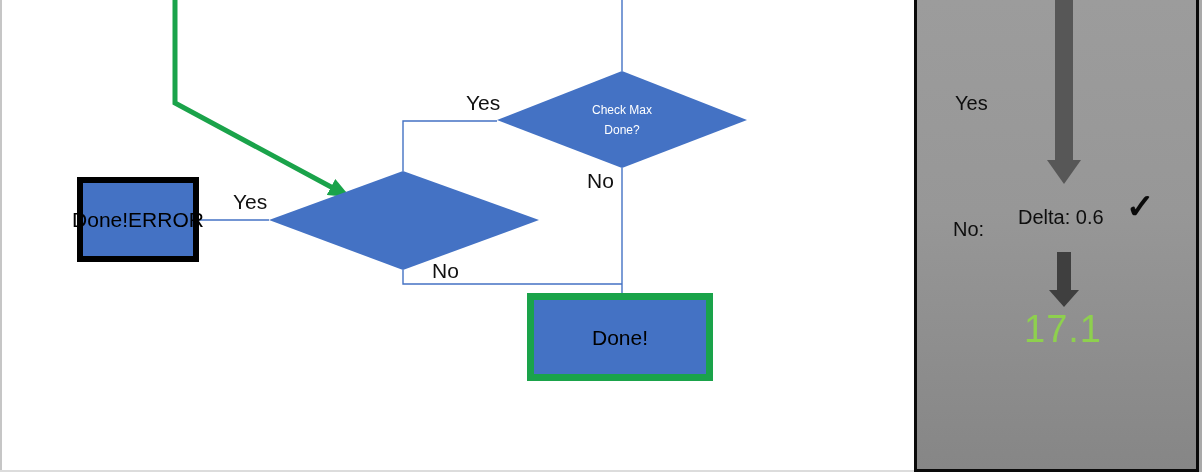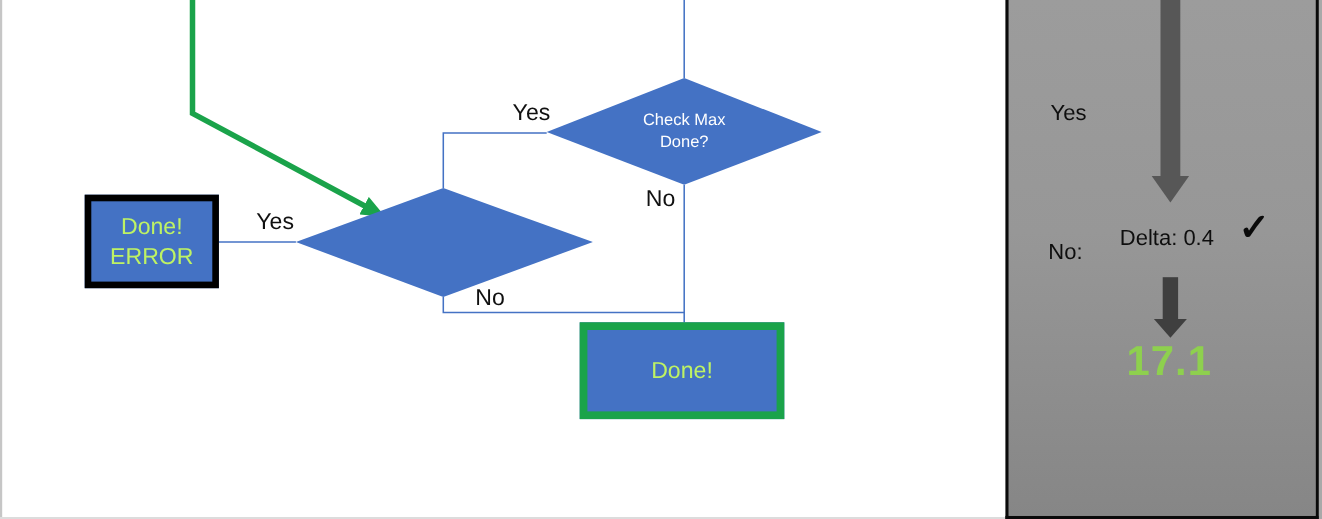--- a/index.html
+++ b/index.html
@@ -1,39 +1,39 @@
 <!DOCTYPE html>
 <html><head>
 <meta charset="utf-8">
 <style>
   html,body{margin:0;padding:0;background:#fff;}
   body{width:1202px;height:472px;overflow:hidden;font-family:"Liberation Sans",sans-serif;}
   .stage{position:relative;width:1202px;height:472px;background:#ffffff;}
   .overlay{position:absolute;left:0;top:0;width:1202px;height:472px;}
   .abs{position:absolute;}
   .lbl{position:absolute;color:#111;font-size:21px;white-space:nowrap;}
-  .shape-label{position:absolute;color:#ffffff;font-size:15px;line-height:20px;text-align:center;transform:translateX(-50%);white-space:nowrap;}
-  .box{position:absolute;box-sizing:border-box;background:#4472C4;color:#bef264;display:flex;flex-direction:column;align-items:center;justify-content:center;text-align:center;font-size:21px;line-height:27px;}
+  .shape-label{position:absolute;color:#ffffff;font-size:12px;line-height:20px;text-align:center;transform:translateX(-50%);white-space:nowrap;}
+  .box{position:absolute;box-sizing:border-box;background:#4472C4;color:#000000;display:flex;flex-direction:row;align-items:center;justify-content:center;text-align:center;font-size:21px;line-height:27px;}
   .box-error{left:77px;top:177px;width:122px;height:85px;border:6px solid #000;}
   .box-done{left:527px;top:293px;width:186px;height:88px;border:7px solid #1aa34a;}
   .edge-left{left:0;top:0;width:2px;height:472px;background:#c6c6c6;}
   .edge-bottom{left:0;top:470px;width:914px;height:2px;background:#dcdcdc;}
   .panel{left:914px;top:0;width:285px;height:472px;box-sizing:border-box;
          border-left:3px solid #0a0a0a;border-right:3px solid #0a0a0a;border-bottom:3px solid #0a0a0a;
          background:linear-gradient(180deg,#9c9c9c 0%,#979797 45%,#868686 100%);}
   .panel-strip{left:1199px;top:0;width:3px;height:472px;background:#a9a9a9;}
   .panel-text{position:absolute;color:#0e0e0e;font-size:20px;white-space:nowrap;}
   .arrow-shaft{position:absolute;}
   .arrow-head{position:absolute;width:0;height:0;}
   .a1-shaft{left:1055px;top:0;width:18px;height:160px;background:#575757;}
   .a1-head{left:1047px;top:160px;border-left:17px solid transparent;border-right:17px solid transparent;border-top:24px solid #575757;}
   .a2-shaft{left:1057px;top:252px;width:14px;height:38px;background:#3f3f3f;}
   .a2-head{left:1049px;top:290px;border-left:15px solid transparent;border-right:15px solid transparent;border-top:17px solid #3f3f3f;}
   .checkmark{position:absolute;left:1126px;top:186px;font-size:34px;font-weight:700;color:#0a0a0a;}
-  .result{position:absolute;left:1063px;top:308px;transform:translateX(-50%);font-size:38px;font-weight:700;color:#8ed04e;letter-spacing:1px;}
+  .result{position:absolute;left:1063px;top:308px;transform:translateX(-50%);font-size:38px;font-weight:400;color:#8ed04e;letter-spacing:1px;}
 </style>
 </head>
 <body>
 
 <div class="stage">
 
   <svg class="overlay" viewBox="0 0 1202 472">
     <defs>
       <marker id="greenArrow" markerUnits="userSpaceOnUse" markerWidth="22" markerHeight="18" refX="17" refY="9" orient="auto">
         <path d="M0,0 L22,9 L0,18 Z" fill="#1aa34a"></path>
@@ -75,21 +75,21 @@
 
   <div class="abs panel"></div>
   <div class="abs panel-strip"></div>
 
   <div class="arrow-shaft a1-shaft"></div>
   <div class="arrow-head a1-head"></div>
 
   <div class="panel-text" style="left:955px;top:92px;">Yes</div>
 
   <div class="panel-text" style="left:953px;top:218px;">No:</div>
-  <div class="panel-text" style="left:1018px;top:206px;">Delta: 0.4</div>
+  <div class="panel-text" style="left:1018px;top:206px;">Delta: 0.6</div>
   <div class="checkmark">✓</div>
 
   <div class="arrow-shaft a2-shaft"></div>
   <div class="arrow-head a2-head"></div>
 
   <div class="result">17.1</div>
 
 </div>
 
 </body></html>

